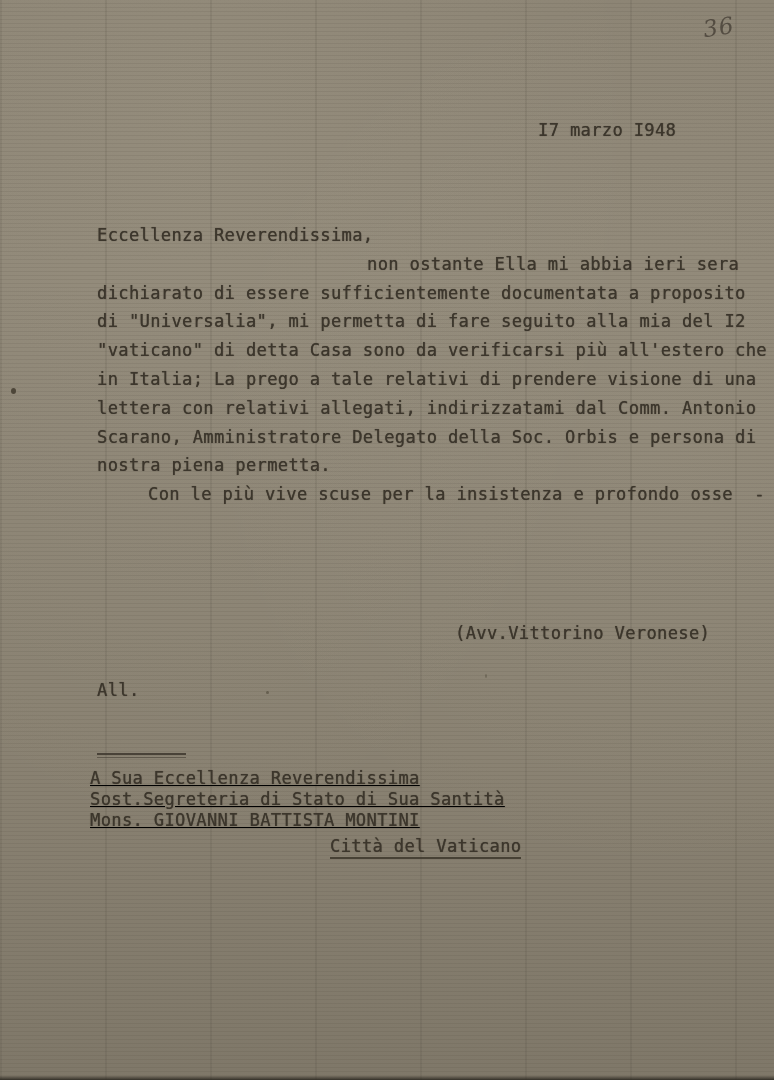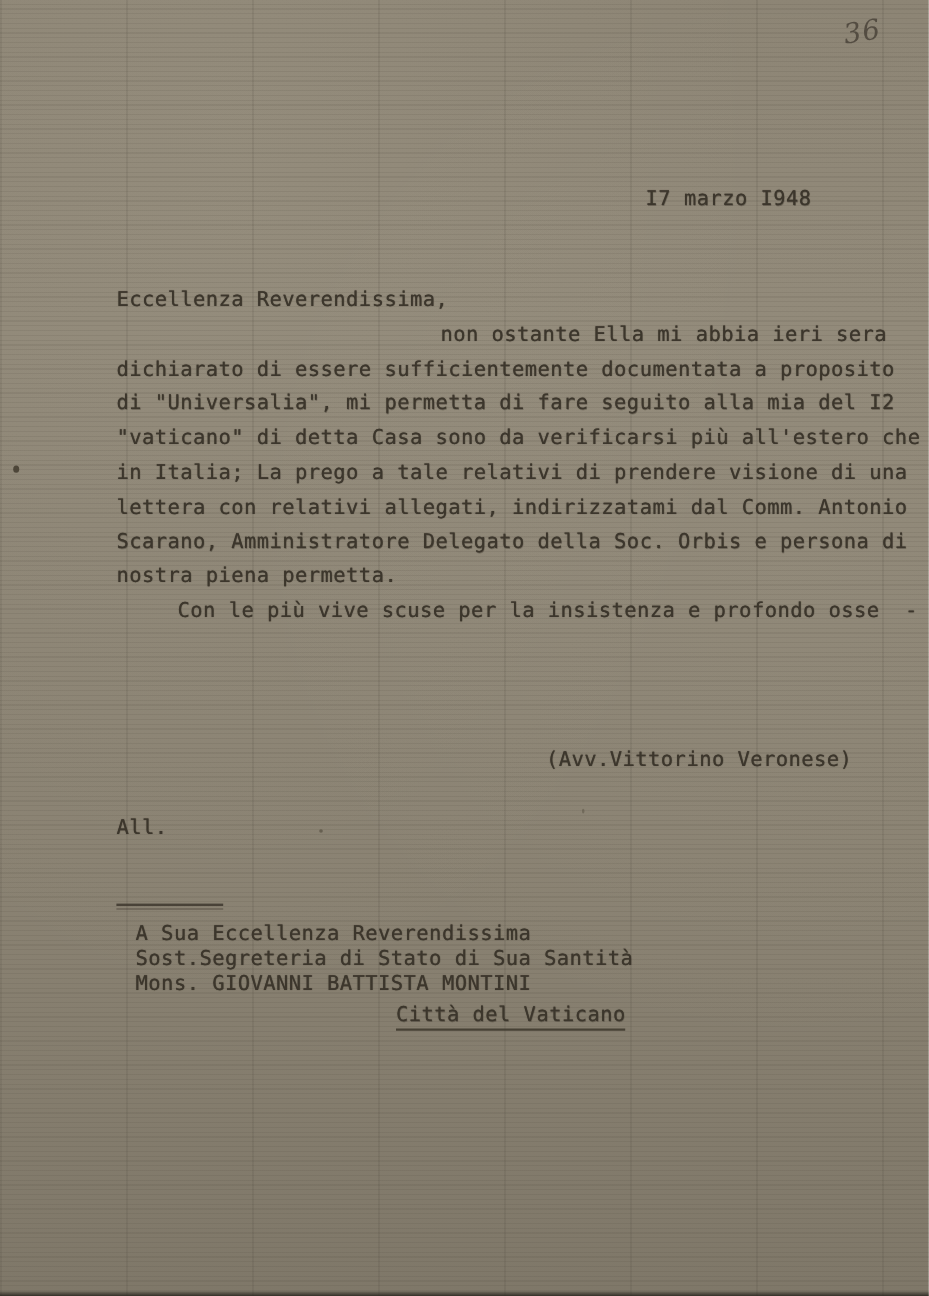--- a/index.html
+++ b/index.html
@@ -57,28 +57,26 @@
     font-style: italic;
     font-size: 23px;
     color: rgba(74,67,57,0.85);
     transform: rotate(-9deg);
     letter-spacing: 1px;
   }
   .date-line {
     position: absolute;
     top: 120px;
     left: 538px;
-    margin-top: 36px;
   }
   .letter-flow {
     position: absolute;
     top: 221px;
     left: 97px;
     width: 640px;
-    margin-top: 15px;
   }
   .letter-flow .line {
     height: 28.8px;
     line-height: 28.8px;
   }
   .indent-open { padding-left: 270px; }
   .indent-para { padding-left: 51px; }
   .signature-line {
     position: absolute;
     top: 623px;
@@ -94,21 +92,22 @@
     top: 753px;
     left: 97px;
     width: 89px;
     height: 2px;
     border-top: 2px solid rgba(62,56,46,0.85);
     border-bottom: 1px solid rgba(62,56,46,0.55);
   }
   .recipient-block {
     position: absolute;
     top: 768px;
-    left: 113px;
+    left: 90px;
+    text-decoration: underline;
   }
   .recipient-block .line {
     height: 20.8px;
     line-height: 20.8px;
   }
   .city-line {
     position: absolute;
     top: 836px;
     left: 318px;
     border-bottom: 2px solid rgba(60,54,44,0.85);

